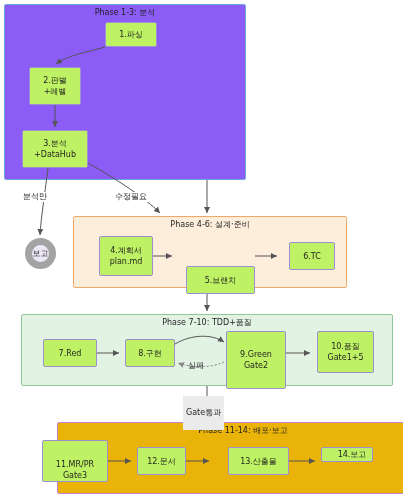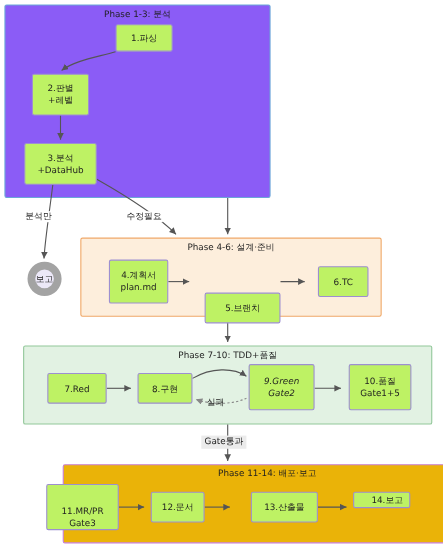--- a/index.html
+++ b/index.html
@@ -82,21 +82,21 @@
     font-size: 8px;
     color: #1f1f1f;
     line-height: 10px;
     white-space: nowrap;
     background: #ffffff;
     padding: 0 1px;
     text-align: center;
   }
   .edge-label.boxed {
     background: #ebebeb;
-    padding: 1px 3px;
+    padding: 12px 3px;
   }
   .edge-label.plain-bg {
     background: transparent;
   }
 </style>
 </head>
 <body>
 
 <div id="canvas">
 
@@ -191,21 +191,21 @@
   </div>
 
   <div class="node" style="left:43px; top:339px; width:54px; height:28px;">
     <span>7.Red</span>
   </div>
 
   <div class="node" style="left:125px; top:339px; width:50px; height:28px;">
     <span>8.구현</span>
   </div>
 
-  <div class="node" style="left:226px; top:331px; width:60px; height:42px;font-style:italic;">
+  <div class="node" style="left:226px; top:331px; width:60px; height:58px;">
     <span>9.Green</span>
     <span>Gate2</span>
   </div>
 
   <div class="node" style="left:317px; top:331px; width:57px; height:42px;">
     <span>10.품질</span>
     <span>Gate1+5</span>
   </div>
 
   <div class="node" style="left:42px; top:440px; width:66px; height:42px;justify-content:flex-end;">

